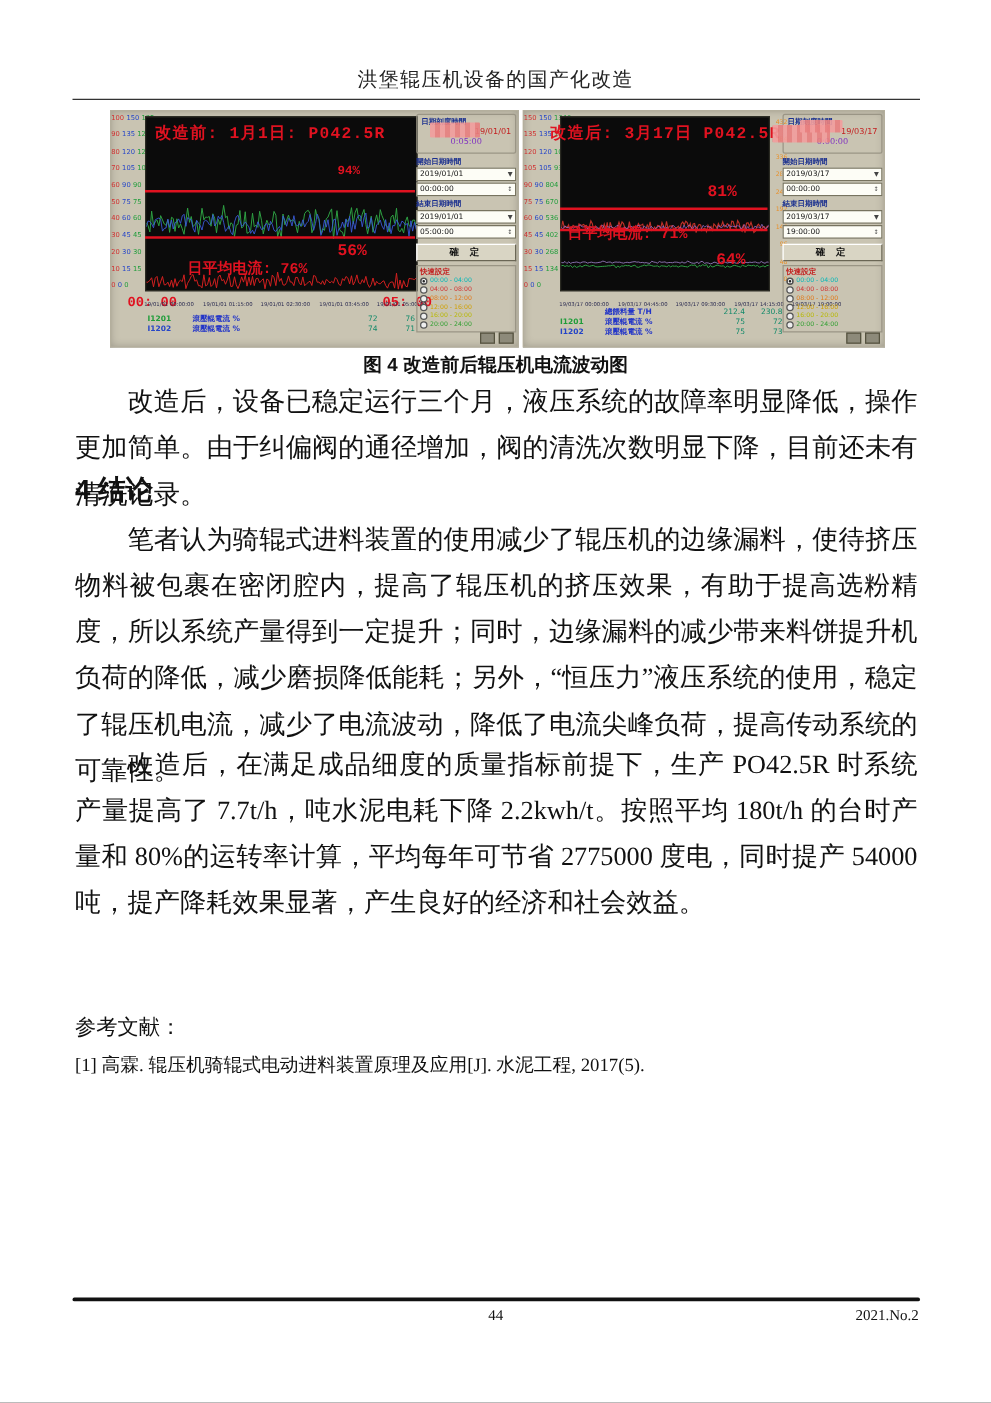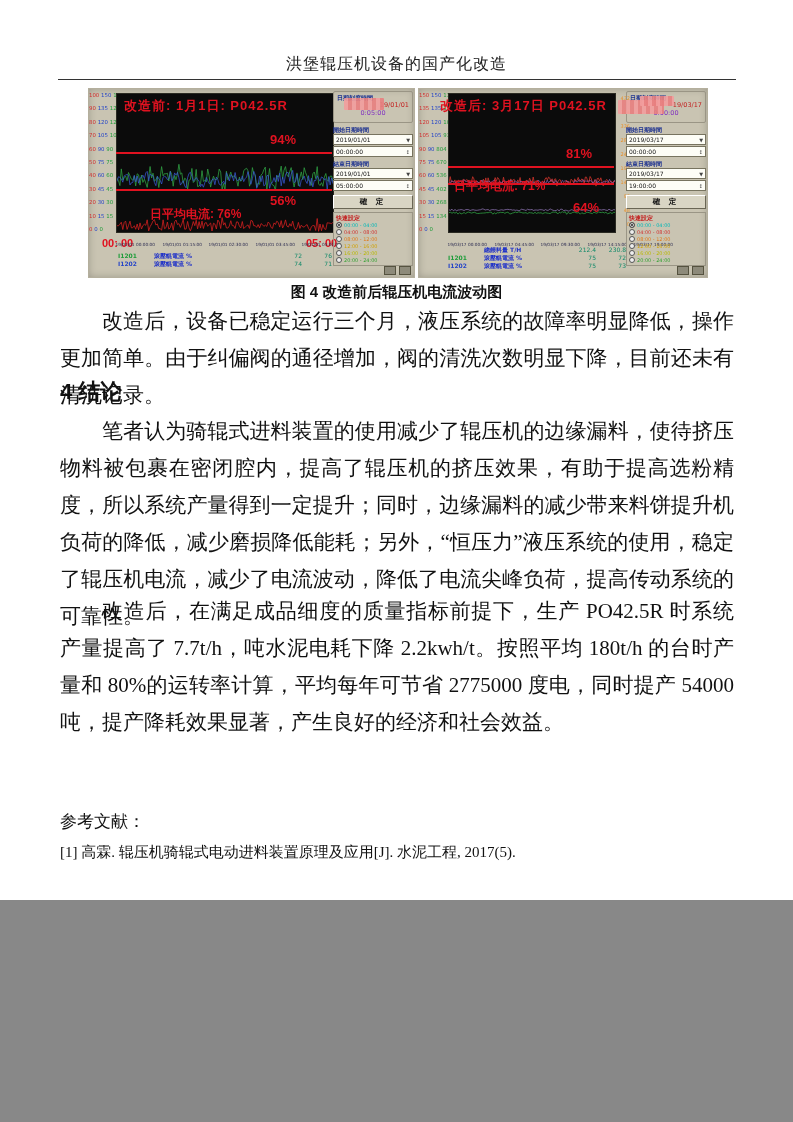--- a/index.html
+++ b/index.html
@@ -1,35 +1,35 @@
 <!DOCTYPE html>
 <html><head>
 <meta charset="utf-8">
 <style>
   html,body{margin:0;padding:0;background:#888;}
-  .page{position:relative;width:793px;height:900px;background:#ffffff;margin:0 auto;
+  .page{position:relative;width:793px;height:1122px;background:#ffffff;margin:0 auto;
         font-family:"Liberation Serif","DejaVu Serif",serif;overflow:hidden;}
   
   .hdr-title{position:absolute;left:0;top:54px;width:100%;text-align:center;
              font-size:16px;color:#222;letter-spacing:1px;}
   .hdr-rule{position:absolute;left:58px;top:79px;width:678px;height:0;border-top:1.5px solid #333;}
   
   .screen{position:absolute;background:#c9c4b2;box-shadow:0 0 0 1px #b4af9d inset, 0 0 8px rgba(0,0,0,.25) inset;font-family:"DejaVu Sans",sans-serif;}
   #screen-before{left:88px;top:88px;width:327px;height:190px;}
   #screen-after{left:418px;top:88px;width:290px;height:190px;}
   .axis-col{position:absolute;left:1px;top:4px;width:28px;height:140px;display:flex;
             flex-direction:column;justify-content:space-between;}
   .axis-row{font-size:6px;line-height:6px;white-space:nowrap;transform:scale(.9);transform-origin:left;}
   .axis-row span{margin-right:2px;}
   .plot{position:absolute;top:5px;background:#0b0b0b;border:1px solid #2a2a22;}
   #screen-before .plot{left:28px;width:216px;height:138px;}
   #screen-after  .plot{left:30px;width:166px;height:138px;}
   .trace{position:absolute;left:0;top:0;}
   .redline{position:absolute;height:2px;background:#e01220;}
-  .ov{position:absolute;color:#e01220;font-weight:bold;font-family:Liberation Sans, sans-serif;white-space:nowrap;}
+  .ov{position:absolute;color:#e01220;font-weight:bold;font-family:Liberation Mono, monospace;white-space:nowrap;}
   .ax2-col{position:absolute;top:8px;width:16px;height:132px;display:flex;flex-direction:column;
            justify-content:space-between;text-align:right;}
   .ax2-row{font-size:5.5px;line-height:5.5px;color:#e8902a;transform:scale(.9);transform-origin:right;}
   .xaxis{position:absolute;top:153px;height:7px;display:flex;justify-content:space-between;}
   #screen-before .xaxis{left:24px;width:224px;}
   #screen-after  .xaxis{left:26px;width:176px;}
   .xlab{font-size:5px;line-height:6px;color:#2a2a50;transform:scale(.85);white-space:nowrap;}
   .legend{position:absolute;}
   #screen-before .legend{left:30px;top:164px;width:214px;}
   #screen-after  .legend{left:30px;top:158px;width:178px;}
@@ -103,21 +103,21 @@
     <div class="plot">
       <svg class="trace" id="tr-before" width="216" height="138">
           <polyline points="0.0,84.2 1.4,86.4 2.9,91.6 4.3,74.9 5.8,86.2 7.2,83.5 8.6,82.1 10.1,86.7 11.5,78.5 13.0,82.0 14.4,85.2 15.8,86.2 17.3,81.8 18.7,91.9 20.2,79.8 21.6,80.8 23.0,91.1 24.5,81.0 25.9,88.4 27.4,85.2 28.8,89.0 30.2,93.4 31.7,82.6 33.1,72.5 34.6,83.9 36.0,79.2 37.4,87.2 38.9,85.8 40.3,82.7 41.8,93.5 43.2,83.4 44.6,72.6 46.1,81.9 47.5,79.6 49.0,79.9 50.4,79.2 51.8,87.0 53.3,77.0 54.7,80.5 56.2,92.2 57.6,81.5 59.0,85.7 60.5,79.9 61.9,70.3 63.4,80.2 64.8,78.9 66.2,89.3 67.7,84.2 69.1,85.4 70.6,95.3 72.0,86.2 73.4,85.5 74.9,74.4 76.3,88.5 77.8,87.0 79.2,75.4 80.6,92.6 82.1,92.0 83.5,90.2 85.0,76.6 86.4,87.4 87.8,86.1 89.3,87.9 90.7,75.0 92.2,82.2 93.6,93.1 95.0,87.0 96.5,82.2 97.9,85.7 99.4,85.5 100.8,83.9 102.2,75.1 103.7,78.1 105.1,95.5 106.6,89.5 108.0,96.4 109.4,77.2 110.9,85.8 112.3,82.2 113.8,78.1 115.2,83.4 116.6,81.9 118.1,82.4 119.5,85.7 121.0,92.2 122.4,83.1 123.8,87.3 125.3,85.5 126.7,76.9 128.2,75.0 129.6,74.3 131.0,76.8 132.5,92.2 133.9,88.3 135.4,73.6 136.8,80.0 138.2,81.8 139.7,93.0 141.1,88.9 142.6,90.3 144.0,81.0 145.4,79.7 146.9,75.6 148.3,73.1 149.8,96.9 151.2,84.5 152.6,74.5 154.1,88.4 155.5,91.0 157.0,91.7 158.4,96.7 159.8,81.7 161.3,83.1 162.7,79.7 164.2,72.1 165.6,85.1 167.0,76.3 168.5,72.6 169.9,81.0 171.4,82.9 172.8,77.3 174.2,73.6 175.7,85.6 177.1,93.0 178.6,85.5 180.0,78.9 181.4,91.8 182.9,83.5 184.3,77.9 185.8,85.6 187.2,73.7 188.6,78.6 190.1,82.2 191.5,86.3 193.0,87.3 194.4,91.4 195.8,79.8 197.3,78.0 198.7,84.6 200.2,72.6 201.6,89.9 203.0,91.5 204.5,88.7 205.9,92.3 207.4,83.1 208.8,79.5 210.2,86.6 211.7,87.1 213.1,82.2 214.6,82.0 216.0,87.4" fill="none" stroke="#2ea043" stroke-width="0.8"></polyline>
           <polyline points="0.0,87.5 1.4,82.8 2.9,83.2 4.3,85.0 5.8,88.2 7.2,81.8 8.6,81.1 10.1,80.4 11.5,81.5 13.0,90.9 14.4,88.8 15.8,88.4 17.3,81.3 18.7,87.9 20.2,82.0 21.6,89.2 23.0,84.1 24.5,83.4 25.9,81.1 27.4,84.7 28.8,78.8 30.2,77.4 31.7,87.1 33.1,80.0 34.6,81.3 36.0,81.7 37.4,88.5 38.9,91.7 40.3,82.2 41.8,84.7 43.2,86.4 44.6,90.0 46.1,83.2 47.5,82.3 49.0,83.1 50.4,85.6 51.8,85.0 53.3,77.7 54.7,86.8 56.2,84.7 57.6,78.9 59.0,81.1 60.5,78.4 61.9,83.8 63.4,91.1 64.8,88.9 66.2,86.7 67.7,91.9 69.1,93.8 70.6,83.7 72.0,79.4 73.4,78.3 74.9,82.2 76.3,87.2 77.8,85.9 79.2,83.5 80.6,85.5 82.1,87.5 83.5,92.7 85.0,90.1 86.4,93.2 87.8,88.9 89.3,83.4 90.7,86.4 92.2,89.6 93.6,89.1 95.0,85.8 96.5,84.8 97.9,90.7 99.4,83.1 100.8,85.5 102.2,90.2 103.7,91.2 105.1,89.1 106.6,87.2 108.0,90.3 109.4,78.7 110.9,82.3 112.3,87.0 113.8,80.8 115.2,81.7 116.6,86.8 118.1,78.5 119.5,85.5 121.0,86.8 122.4,84.8 123.8,86.8 125.3,81.8 126.7,87.6 128.2,84.5 129.6,83.1 131.0,77.6 132.5,83.2 133.9,90.3 135.4,84.7 136.8,77.4 138.2,80.8 139.7,94.3 141.1,90.7 142.6,82.0 144.0,87.7 145.4,81.8 146.9,91.9 148.3,90.6 149.8,81.8 151.2,81.3 152.6,94.3 154.1,88.8 155.5,88.4 157.0,83.6 158.4,88.1 159.8,81.1 161.3,87.5 162.7,79.1 164.2,91.8 165.6,83.0 167.0,89.4 168.5,80.7 169.9,78.3 171.4,78.7 172.8,87.4 174.2,80.1 175.7,76.4 177.1,88.7 178.6,87.4 180.0,80.1 181.4,88.8 182.9,92.6 184.3,86.0 185.8,84.5 187.2,82.1 188.6,86.8 190.1,89.5 191.5,81.7 193.0,91.7 194.4,84.2 195.8,92.9 197.3,86.4 198.7,86.6 200.2,81.8 201.6,84.5 203.0,87.2 204.5,82.9 205.9,83.8 207.4,86.1 208.8,84.6 210.2,95.1 211.7,82.6 213.1,90.9 214.6,83.9 216.0,89.7" fill="none" stroke="#3b5bdc" stroke-width="0.7"></polyline>
           <polyline points="0.0,131.7 1.4,131.8 2.9,130.2 4.3,128.2 5.8,135.5 7.2,128.5 8.6,127.1 10.1,135.4 11.5,131.5 13.0,127.2 14.4,133.9 15.8,133.7 17.3,131.7 18.7,135.3 20.2,130.0 21.6,135.9 23.0,128.9 24.5,135.0 25.9,131.5 27.4,130.2 28.8,131.3 30.2,125.8 31.7,136.9 33.1,132.6 34.6,130.0 36.0,126.9 37.4,125.6 38.9,131.0 40.3,129.9 41.8,134.6 43.2,134.5 44.6,136.3 46.1,125.8 47.5,134.7 49.0,133.7 50.4,128.0 51.8,135.2 53.3,133.6 54.7,128.9 56.2,136.3 57.6,127.8 59.0,126.0 60.5,130.6 61.9,129.6 63.4,133.4 64.8,130.0 66.2,125.5 67.7,135.2 69.1,135.0 70.6,127.4 72.0,133.8 73.4,136.9 74.9,132.8 76.3,127.5 77.8,131.7 79.2,126.2 80.6,134.9 82.1,127.6 83.5,134.1 85.0,127.1 86.4,134.5 87.8,129.0 89.3,128.6 90.7,132.3 92.2,130.4 93.6,129.0 95.0,137.0 96.5,129.2 97.9,130.1 99.4,135.0 100.8,126.0 102.2,128.0 103.7,134.5 105.1,123.6 106.6,131.1 108.0,128.7 109.4,133.9 110.9,134.1 112.3,132.0 113.8,126.7 115.2,131.6 116.6,131.7 118.1,134.5 119.5,127.9 121.0,128.0 122.4,132.2 123.8,134.0 125.3,127.5 126.7,134.6 128.2,133.0 129.6,131.9 131.0,130.9 132.5,134.4 133.9,126.4 135.4,127.0 136.8,131.8 138.2,131.6 139.7,133.4 141.1,130.6 142.6,133.9 144.0,129.6 145.4,130.5 146.9,132.4 148.3,131.0 149.8,132.4 151.2,128.0 152.6,129.5 154.1,133.5 155.5,134.4 157.0,128.9 158.4,130.5 159.8,127.2 161.3,128.5 162.7,133.1 164.2,126.6 165.6,134.0 167.0,131.1 168.5,125.9 169.9,132.1 171.4,133.1 172.8,129.7 174.2,132.2 175.7,127.1 177.1,133.1 178.6,135.9 180.0,133.7 181.4,128.4 182.9,134.4 184.3,131.1 185.8,132.8 187.2,133.1 188.6,131.5 190.1,130.6 191.5,134.3 193.0,136.5 194.4,132.7 195.8,131.6 197.3,131.6 198.7,136.5 200.2,124.5 201.6,137.3 203.0,130.0 204.5,136.7 205.9,130.5 207.4,134.8 208.8,135.5 210.2,128.8 211.7,129.0 213.1,129.2 214.6,129.7 216.0,128.2" fill="none" stroke="#d22020" stroke-width="0.8"></polyline>
         </svg>
     </div>
     <div class="redline" style="left:28px;top:64px;width:216px;"></div>
     <div class="redline" style="left:28px;top:101px;width:216px;"></div>
     <div class="ov" style="left:36px;top:9px;font-size:13px;letter-spacing:1px;">改造前: 1月1日: P042.5R</div>
-    <div class="ov" style="left:182px;top:44px;font-size:13px;text-align:center;">94%</div>
+    <div class="ov" style="left:182px;top:44px;font-size:10px;text-align:center;">94%</div>
     <div class="ov" style="left:182px;top:105px;font-size:13px;">56%</div>
     <div class="ov" style="left:62px;top:118px;font-size:12px;">日平均电流: 76%</div>
     <div class="ov" style="left:14px;top:149px;font-size:11px;">00: 00</div>
     <div class="ov" style="left:218px;top:149px;font-size:11px;">05: 00</div>
     <div class="xaxis">
         <span class="xlab">19/01/01 00:00:00</span>
         <span class="xlab">19/01/01 01:15:00</span>
         <span class="xlab">19/01/01 02:30:00</span>
         <span class="xlab">19/01/01 03:45:00</span>
         <span class="xlab">19/01/01 05:00:00</span>

